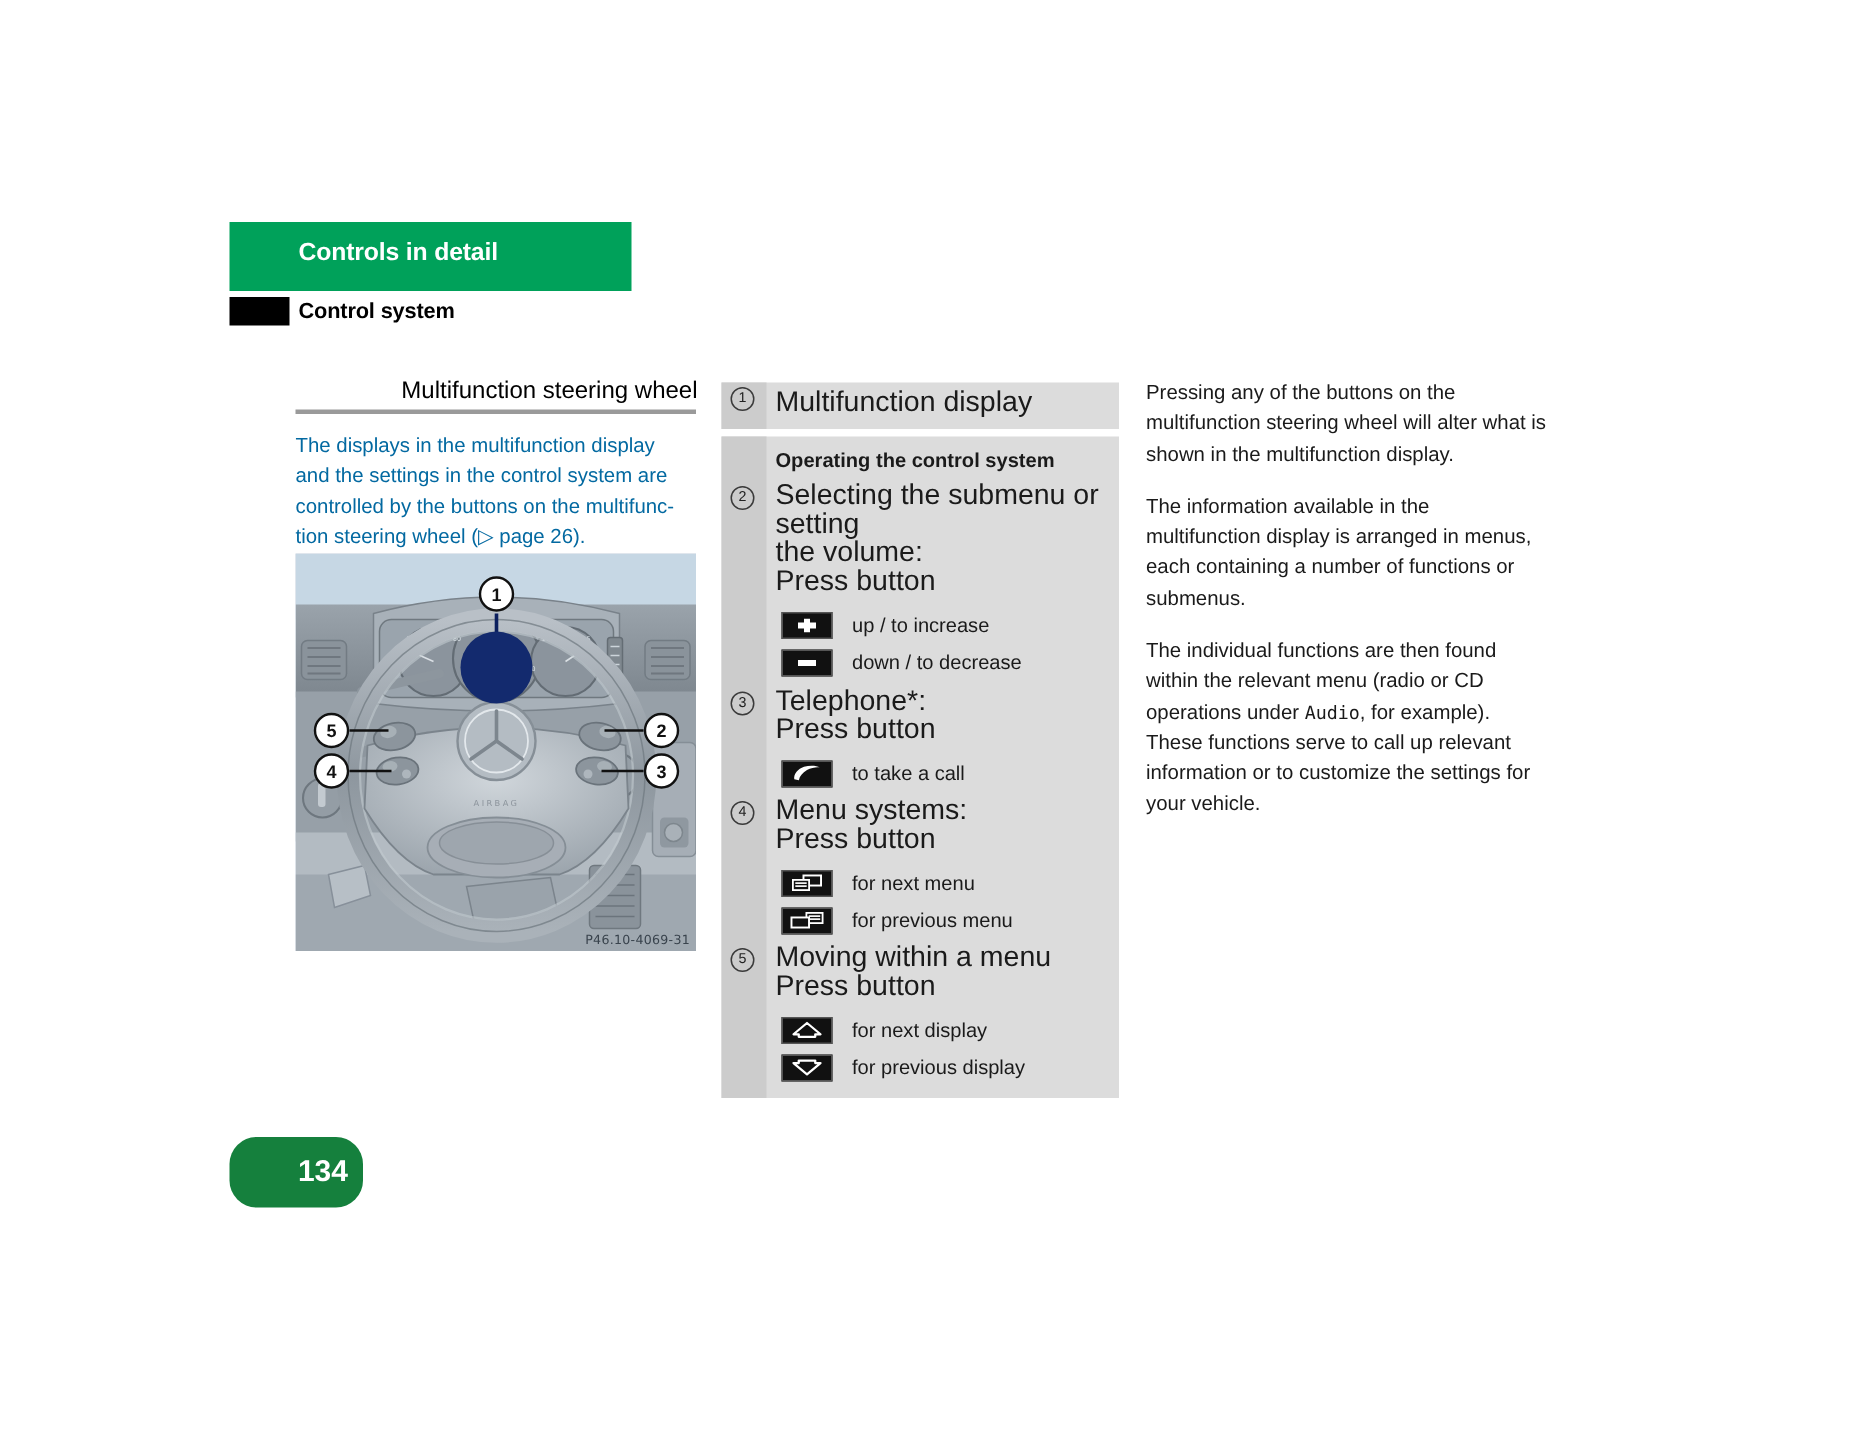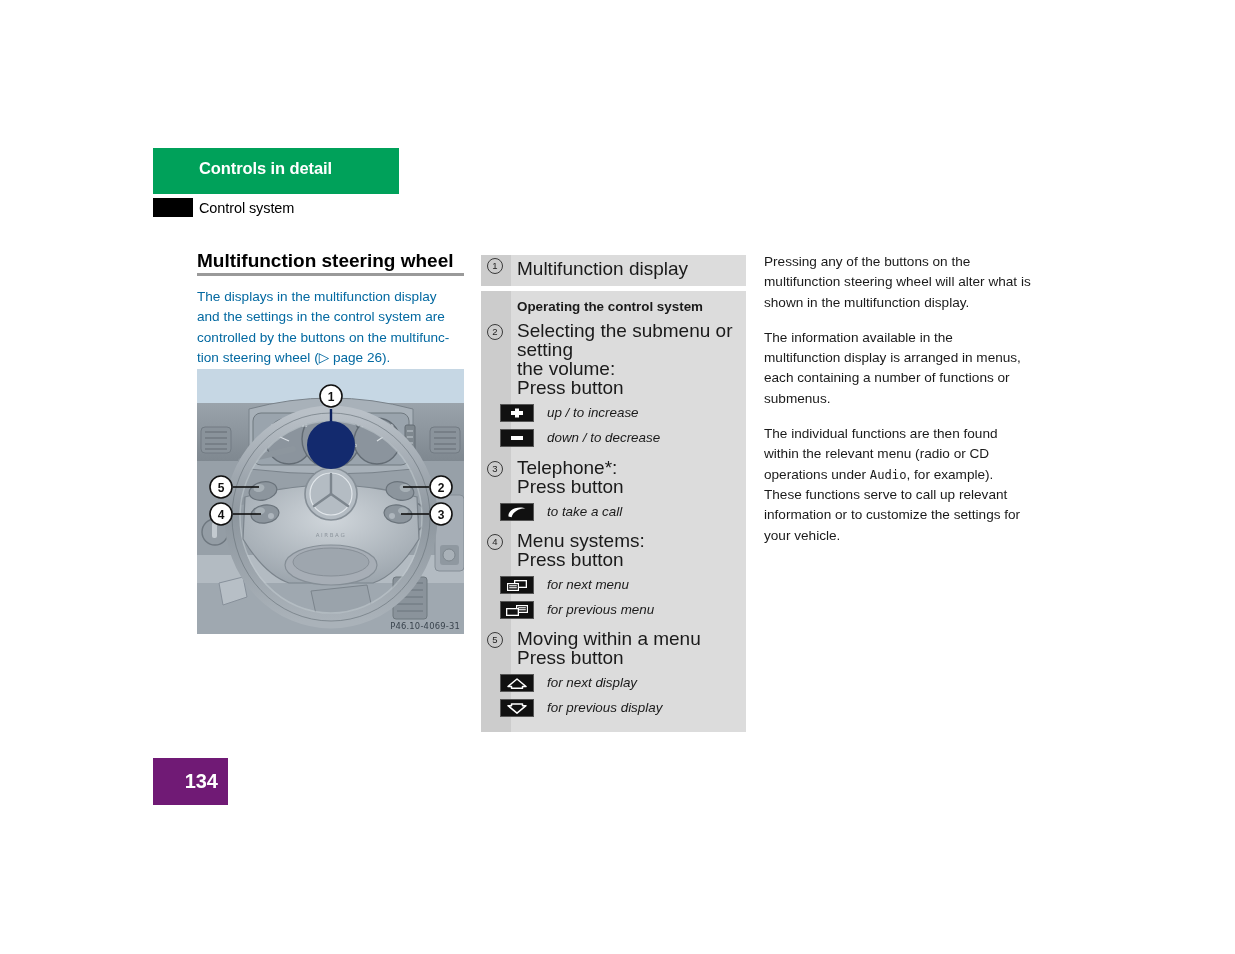--- a/index.html
+++ b/index.html
@@ -14,21 +14,21 @@
     font-family: "Liberation Sans", sans-serif;
     color: #000000;
     overflow: hidden;
   }
 
   
   #header-band {
     position: absolute;
     left: 153px;
     top: 148px;
-    width: 246px;
+    width: 268px;
     height: 46px;
     background: #00A15A;
   }
   #header-title {
     position: absolute;
     left: 46px;
     top: 11px;
     font-size: 16.5px;
     font-weight: bold;
     color: #ffffff;
@@ -40,40 +40,41 @@
     top: 198px;
     width: 40px;
     height: 19px;
     background: #000000;
   }
   #subheader-title {
     position: absolute;
     left: 199px;
     top: 200px;
     font-size: 14.5px;
-    font-weight: normal;
+    font-weight: bold;
     color: #000000;
     letter-spacing: -0.1px;
   }
 
   
   .column {
     position: absolute;
     top: 252px;
   }
   #col-left  { left: 197px; width: 268px; }
   #col-mid   { left: 481px; width: 265px; top: 255px; }
   #col-right { left: 764px; width: 268px; }
 
   
   #left-heading {
-    font-size: 19px;
-    font-weight: bold;
+    font-size: 16px;
+    font-weight: normal;
     line-height: 17px;
     margin: 0 0 0 0;
+    text-align: right;
   }
   #left-rule {
     margin-top: 4px;
     width: 267px;
     height: 3px;
     background: #9a9a9a;
   }
   #left-body {
     margin-top: 11px;
     font-size: 13.6px;
@@ -138,25 +139,24 @@
   .row-text {
     font-size: 19px;
     line-height: 19px;
     color: #1a1a1a;
   }
   .row-text.bold { font-weight: bold; font-size: 13.4px; }
 
   
   .iconrow {
     position: relative;
-    padding-left: 19px;
+    padding-left: 40px;
     height: 25px;
     display: flex;
-    align-items: flex-start;
-    font-style: italic;
+    align-items: center;
   }
   .btn-icon {
     width: 32px;
     height: 16px;
     background: #111111;
     border: 1px solid #555;
     display: inline-flex;
     align-items: center;
     justify-content: center;
     flex: none;
@@ -179,23 +179,24 @@
   .mono {
     font-family: "DejaVu Sans Mono", monospace;
     font-size: 12.2px;
   }
 
   
   #footer-band {
     position: absolute;
     left: 153px;
     top: 758px;
-    width: 75px;
+    width: 89px;
     height: 47px;
-    background: #701a75;
+    background: #15803d;
+    border-radius: 18px;
   }
   #footer-page {
     position: absolute;
     right: 10px;
     top: 12px;
     font-size: 20px;
     font-weight: bold;
     color: #ffffff;
   }
 </style>

